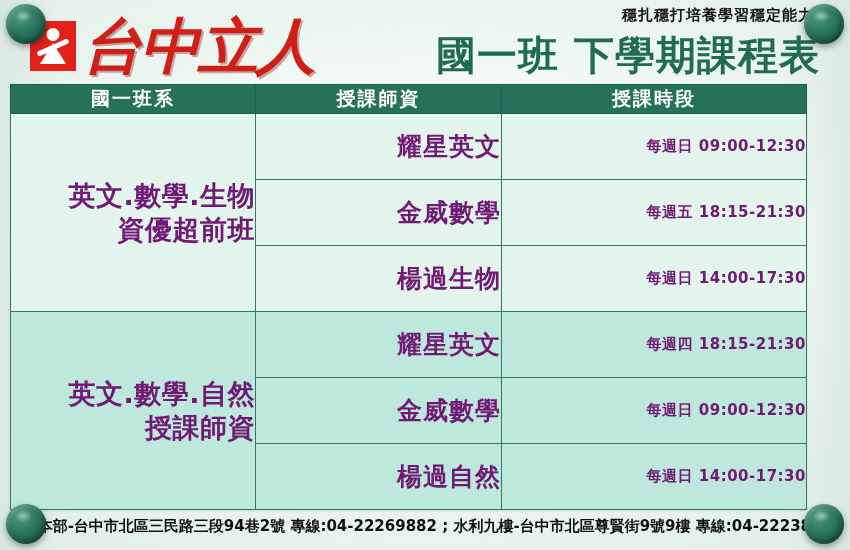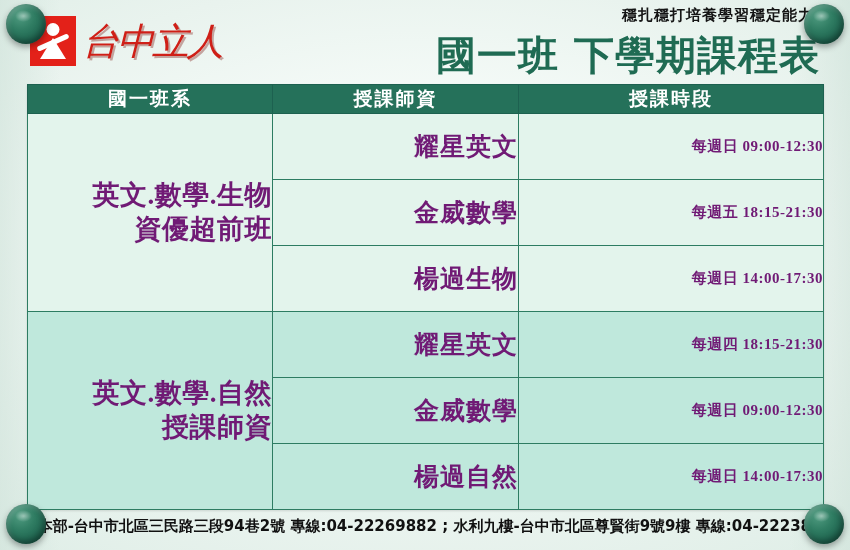--- a/index.html
+++ b/index.html
@@ -114,22 +114,22 @@
     left: 50%;
     top: 24px;
     transform: translateX(-50%) rotate(-24deg);
     width: 34px;
     height: 5px;
     background: #ffffff;
     border-radius: 3px;
   }
   #logo-text {
     font-family: "DejaVu Serif", "Liberation Serif", serif;
-    font-size: 37px;
-    font-weight: normal;
+    font-size: 60px;
+    font-weight: bold;
     font-style: italic;
     letter-spacing: -2px;
     color: #cf1f17;
     line-height: 1;
     text-shadow: 2px 2px 0 rgba(120,15,10,.35);
     white-space: nowrap;
   }
 
   #title-block {
     position: absolute;
@@ -151,28 +151,27 @@
     font-weight: bold;
     color: #1f6b53;
     letter-spacing: 1px;
     line-height: 1.05;
     white-space: nowrap;
   }
 
   
   #schedule {
     position: absolute;
-    left: 27px;
+    left: 10px;
     top: 84px;
     width: 796px;
     border-collapse: collapse;
     table-layout: fixed;
     z-index: 4;
     box-shadow: 0 1px 2px rgba(0,0,0,.12);
-    font-family: Liberation Serif, serif;
   }
   #schedule th, #schedule td {
     border: 1px solid #2d7c62;
     padding: 0;
   }
   #schedule thead th {
     background: #25715a;
     color: #ffffff;
     font-size: 19px;
     font-weight: bold;

